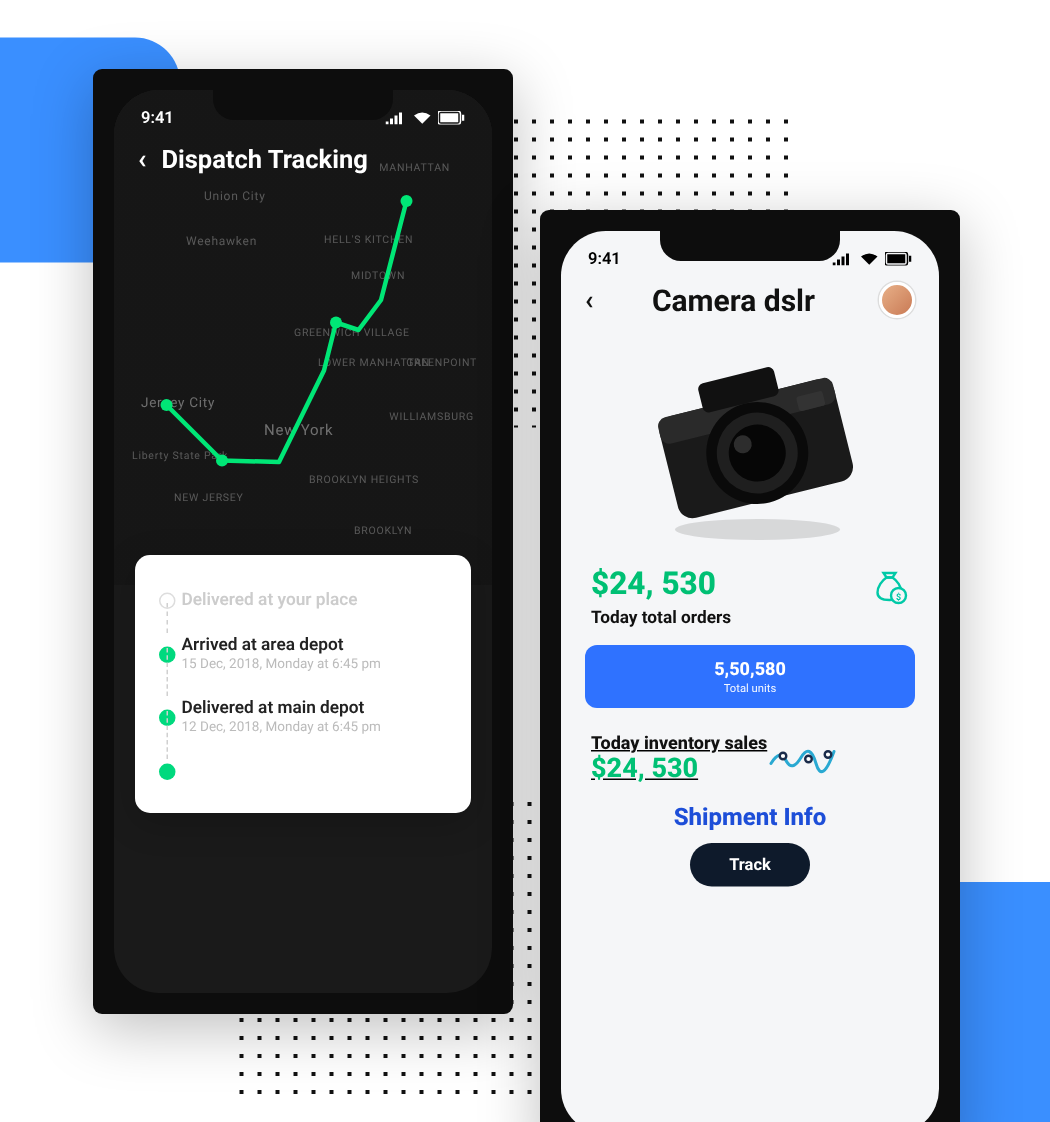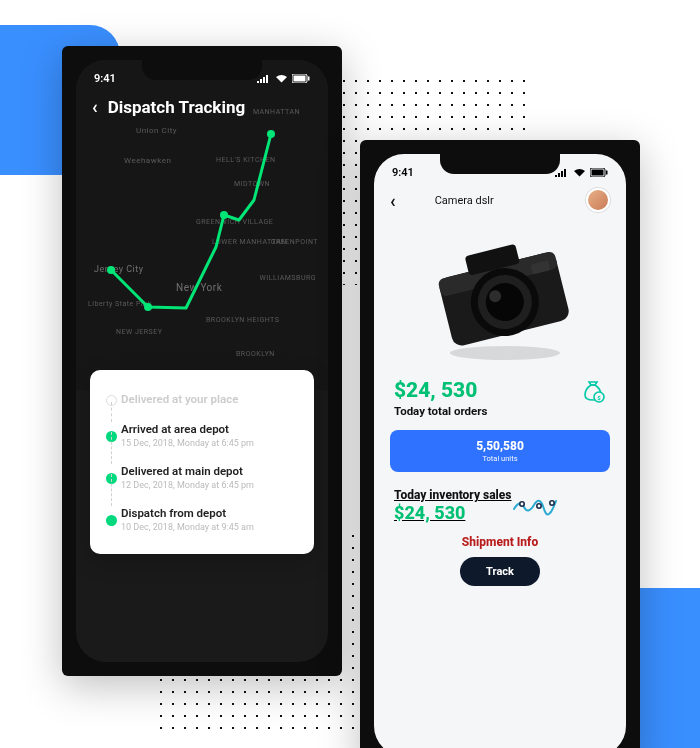--- a/index.html
+++ b/index.html
@@ -87,21 +87,21 @@
   .step-text .t1 { font-size: 11.5px; font-weight: 600; color: #222; }
   .step-text .t2 { font-size: 9px; color: #bbb; margin-top: 2px; }
   .step.faded .t1 { color: #ccc; }
 
   
   .header-light {
     display: flex; align-items: center; justify-content: space-between;
     padding: 6px 16px 4px;
   }
   .header-light .left-group { display: flex; align-items: center; gap: 10px; color: #111; }
-  .header-light .title { font-size: 11px; font-weight: 400; padding-left: 29px; }
+  .header-light .title { font-size: 20px; font-weight: 700; padding-left: 29px; }
   .avatar { width: 24px; height: 24px; border-radius: 50%; background: linear-gradient(135deg,#e8b088,#c97a55); border: 2px solid #fff; box-shadow: 0 0 0 1px #ddd; }
 
   .product-img {
     height: 150px; margin: 4px 20px 8px; position: relative;
     display:flex; align-items:center; justify-content:center;
   }
 
   .sales-row { padding: 0 20px; display:flex; justify-content:space-between; align-items:flex-start; }
   .sales-amount { font-size: 21px; font-weight: 800; color: #00c074; }
   .sales-sub { font-size: 11.5px; font-weight: 700; color: #111; margin-top: 2px; }
@@ -115,21 +115,21 @@
   .stat .lbl { font-size: 7.5px; margin-top: 1px; opacity: .95; }
   .stat.pink { background: #ff4d7e; }
   .stat.blue { background: #2f72ff; }
   .stat.purple { background: #9a2cf0; }
 
   .inv-row { padding: 4px 20px 6px; display:flex; justify-content:flex-start; align-items:center;text-decoration:underline; }
   .inv-title { font-size: 12px; font-weight: 800; color: #111; }
   .inv-amount { font-size: 18px; font-weight: 800; color: #00c074; }
 
   .ship-block { text-align: center; padding: 6px 0 14px; }
-  .ship-title { font-size: 12px; font-weight: 800; color: #b91c1c; margin-bottom: 8px; }
+  .ship-title { font-size: 16px; font-weight: 800; color: #1d4ed8; margin-bottom: 8px; }
   .track-btn {
     display: inline-block; background: #0e1a2b; color: #fff;
     padding: 8px 26px; border-radius: 20px; font-size: 11px; font-weight: 700;
   }
 </style>
 </head>
 <body>
 
 <div class="blue-shape-1"></div>
 <div class="blue-shape-2"></div>
@@ -204,24 +204,20 @@
       </div>
       <div class="step">
         <div class="dot green"></div>
         <div class="step-text">
           <div class="t1">Delivered at main depot</div>
           <div class="t2">12 Dec, 2018, Monday at 6:45 pm</div>
         </div>
       </div>
       <div class="step">
         <div class="dot green"></div>
-        <div class="step-text">
-          <div class="t1">Dispatch from depot</div>
-          <div class="t2">10 Dec, 2018, Monday at 9:45 am</div>
-        </div>
       </div>
     </div>
 
   </div>
 </div>
 
 <div class="phone right">
   <div class="screen light">
     <div class="notch"></div>
 

